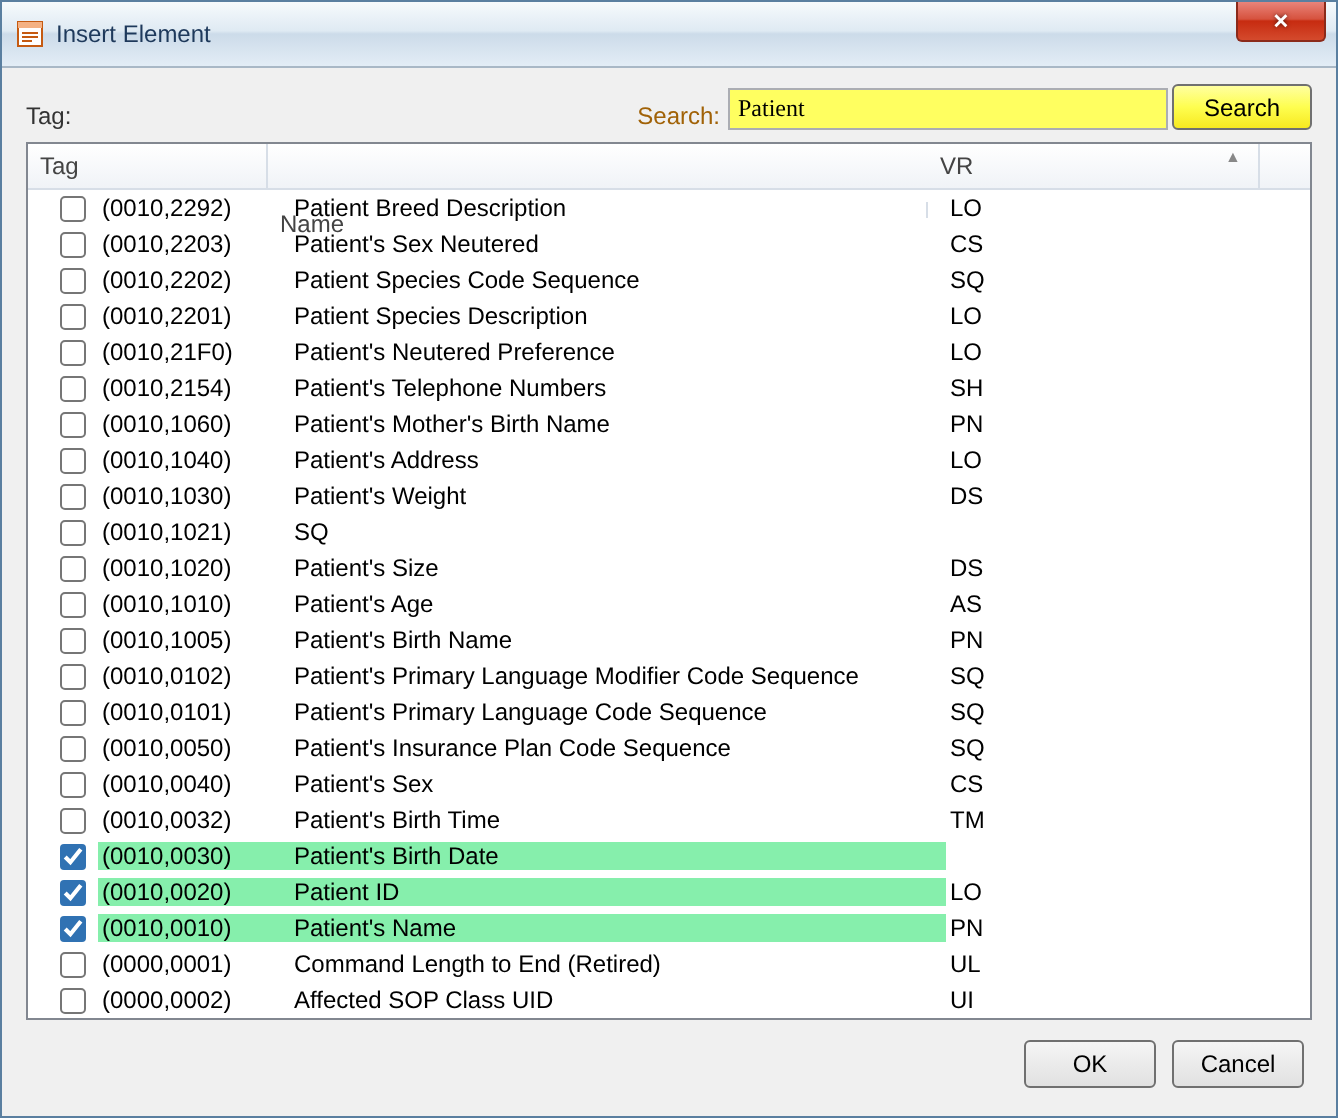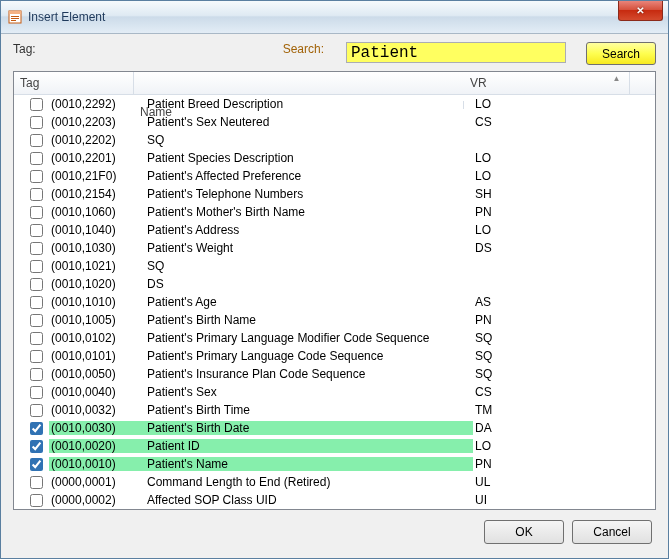--- a/index.html
+++ b/index.html
@@ -59,41 +59,41 @@
     font-size: 10px;
   }
   .content {
     flex: 1;
     padding: 8px 12px;
     display: flex;
     flex-direction: column;
   }
   .top-row {
     display: flex;
-    align-items: flex-start;
-    gap: 20px;
+    align-items: flex-end;
+    gap: 2px;
     margin-bottom: 6px;
   }
   .tag-label {
     color: #333;
     flex: 0 0 auto;
   }
   .spacer { flex: 1; }
   .search-label {
     color: #a16207;
     margin-right: 2px;
   }
   .search-input {
     background: #ffff60;
     border: 1px solid #abadb3;
     height: 21px;
     width: 220px;
     padding: 2px 4px;
-    font-family: Liberation Mono, monospace;
-    font-size: 16px;
+    font-family: Liberation Serif, serif;
+    font-size: 12px;
   }
   .search-btn {
     height: 23px;
     width: 70px;
     background: linear-gradient(to bottom, #ffffa0 0%, #fefe50 50%, #f7e920 100%);
     border: 1px solid #707070;
     border-radius: 3px;
     font-family: inherit;
     font-size: 12px;
     cursor: pointer;
@@ -153,21 +153,21 @@
   .col-tag { width: 96px; padding: 0 2px; }
   .col-name { width: 328px; padding: 0 2px; }
   .col-vr { width: 120px; padding: 0 2px; }
   .btns {
     display: flex;
     justify-content: flex-end;
     gap: 8px;
     padding: 10px 4px 6px;
   }
   .dlg-btn {
-    width: 80px;
+    width: 66px;
     height: 24px;
     background: linear-gradient(to bottom, #f5f5f5, #e1e1e1);
     border: 1px solid #707070;
     border-radius: 3px;
     font-family: inherit;
     font-size: 12px;
     cursor: pointer;
   }
   
   .list-body::-webkit-scrollbar { width: 17px; height: 17px; }
@@ -221,32 +221,33 @@
           </div>
           <div class="row">
             <input type="checkbox" class="chk" style="">
             <span class="col-tag">(0010,2203)</span>
             <span class="col-name">Patient's Sex Neutered</span>
             <span class="col-vr">CS</span>
           </div>
           <div class="row">
             <input type="checkbox" class="chk" style="">
             <span class="col-tag">(0010,2202)</span>
+            <span class="col-name">Patient Species Code Sequence</span>
             <span class="col-vr">SQ</span>
           </div>
           <div class="row">
             <input type="checkbox" class="chk" style="">
             <span class="col-tag">(0010,2201)</span>
             <span class="col-name">Patient Species Description</span>
             <span class="col-vr">LO</span>
           </div>
           <div class="row">
             <input type="checkbox" class="chk" style="">
             <span class="col-tag">(0010,21F0)</span>
-            <span class="col-name">Patient's Affected Preference</span>
+            <span class="col-name">Patient's Neutered Preference</span>
             <span class="col-vr">LO</span>
           </div>
           <div class="row">
             <input type="checkbox" class="chk" style="">
             <span class="col-tag">(0010,2154)</span>
             <span class="col-name">Patient's Telephone Numbers</span>
             <span class="col-vr">SH</span>
           </div>
           <div class="row">
             <input type="checkbox" class="chk" style="">
@@ -267,20 +268,21 @@
             <span class="col-vr">DS</span>
           </div>
           <div class="row">
             <input type="checkbox" class="chk" style="">
             <span class="col-tag">(0010,1021)</span>
             <span class="col-vr">SQ</span>
           </div>
           <div class="row">
             <input type="checkbox" class="chk" style="">
             <span class="col-tag">(0010,1020)</span>
+            <span class="col-name">Patient's Size</span>
             <span class="col-vr">DS</span>
           </div>
           <div class="row">
             <input type="checkbox" class="chk" style="">
             <span class="col-tag">(0010,1010)</span>
             <span class="col-name">Patient's Age</span>
             <span class="col-vr">AS</span>
           </div>
           <div class="row">
             <input type="checkbox" class="chk" style="">
@@ -315,21 +317,20 @@
           <div class="row">
             <input type="checkbox" class="chk" style="">
             <span class="col-tag">(0010,0032)</span>
             <span class="col-name">Patient's Birth Time</span>
             <span class="col-vr">TM</span>
           </div>
           <div class="row hl">
             <input type="checkbox" class="chk" checked="" style="">
             <span class="col-tag">(0010,0030)</span>
             <span class="col-name">Patient's Birth Date</span>
-            <span class="col-vr">DA</span>
           </div>
           <div class="row hl">
             <input type="checkbox" class="chk" checked="" style="">
             <span class="col-tag">(0010,0020)</span>
             <span class="col-name">Patient ID</span>
             <span class="col-vr">LO</span>
           </div>
           <div class="row hl">
             <input type="checkbox" class="chk" checked="" style="">
             <span class="col-tag">(0010,0010)</span>

